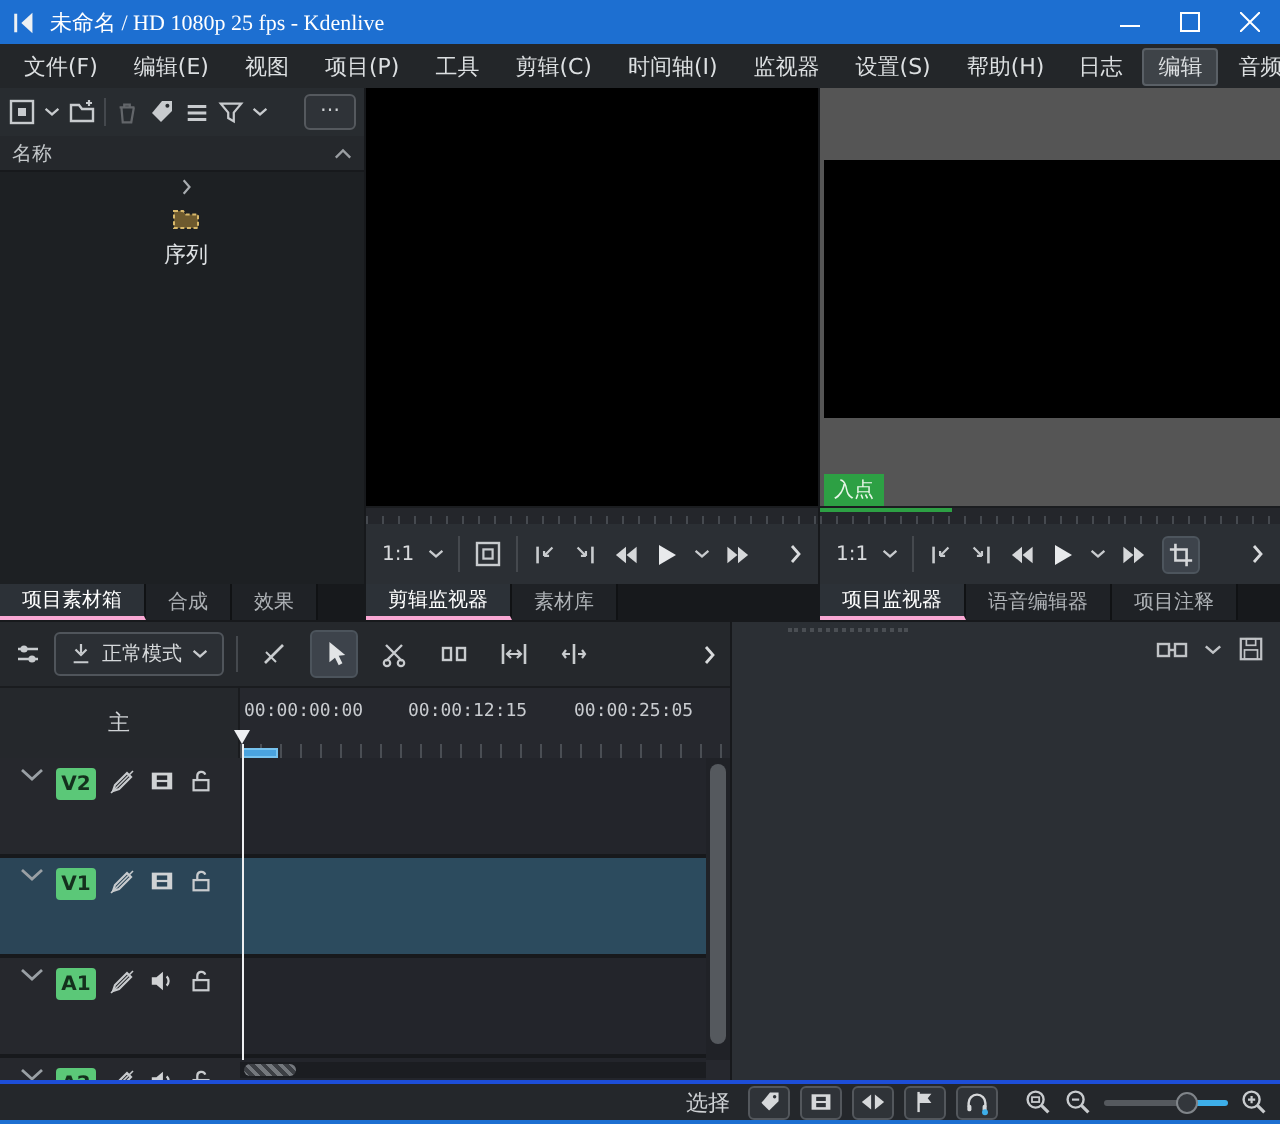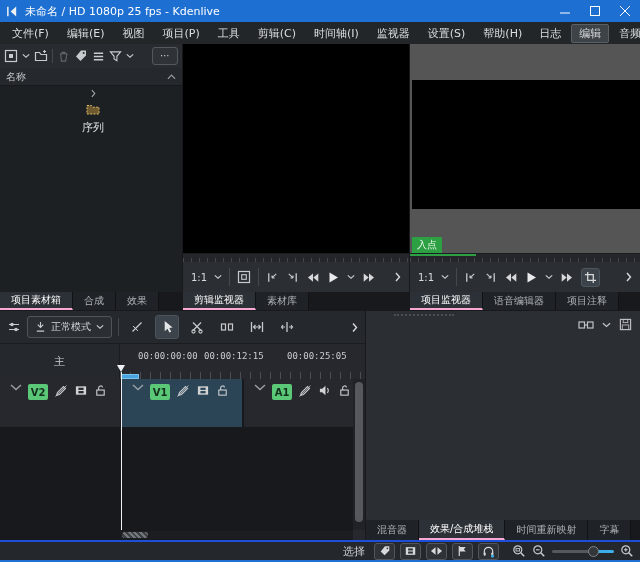--- a/index.html
+++ b/index.html
@@ -3,21 +3,21 @@
 <meta charset="utf-8">
 <style>
   * { margin:0; padding:0; box-sizing:border-box; }
   html,body { width:640px; height:562px; overflow:hidden; }
   body { font-family:"DejaVu Sans", sans-serif; font-size:11px; color:#dfe2e5; background:#1f2226; }
   #window { position:relative; width:640px; height:562px; background:#232629; }
 
   
   .titlebar { position:absolute; left:0; top:0; width:640px; height:22px; background:#1d6fd1;
               display:flex; align-items:center; padding-left:6px; gap:6px; color:#fff; }
-  .titlebar .title { font-size:11px; white-space:nowrap; }
+  .titlebar .title { font-size:11px; white-space:nowrap;font-family:Liberation Serif, serif; }
   .wbtns { margin-left:auto; display:flex; height:22px; }
   .wbtn { width:30px; height:22px; display:flex; align-items:center; justify-content:center; }
 
   
   .menubar { position:absolute; left:0; top:22px; width:640px; height:22px; background:#232629;
              display:flex; align-items:center; padding:0 3px; color:#dcdfe1; }
   .mitem { padding:0 9px; height:100%; display:flex; align-items:center; white-space:nowrap; }
   .wsgroup { margin-left:auto; display:flex; align-items:center; gap:2px; padding-right:4px; }
   .ws { padding:1px 7px; border-radius:2px; border:1px solid transparent; white-space:nowrap; }
   .ws.checked { background:#3e4348; border-color:#5a6066; }
@@ -85,21 +85,21 @@
                  border-right:1px solid #1a1c1f; display:flex; align-items:center; justify-content:center;
                  color:#cfd2d5; font-size:11px; }
   .tl-ruler { position:absolute; left:120px; right:0; top:0; height:35px; background:#26282e; }
   .tl-ruler::after { content:""; position:absolute; left:0; right:0; bottom:0; height:7px;
                      background:repeating-linear-gradient(90deg,#4a4e54 0 1px,transparent 1px 10px); }
   .tc { position:absolute; top:7px; font-family:"DejaVu Sans Mono", monospace; font-size:9px; color:#c9ccd0; }
   .zone-marker { position:absolute; left:1px; bottom:0; width:18px; height:5px; background:#4aa3df;
                  border:1px solid #77c3ef; z-index:4; }
 
   .tl-tracks { position:absolute; left:0; top:68px; right:12px; bottom:0; overflow:hidden;
-               display:flex; flex-direction:row; gap:2px; background:#17191c; }
+               display:flex; flex-direction:column; gap:2px; background:#17191c; }
   .track { display:flex; height:48px; flex:none; }
   .thead { width:120px; flex:none; background:#26282d; display:flex; align-items:flex-start; gap:6px;
            padding:5px 4px 0 10px; }
   .lane { flex:1; background:#23252b; }
   .track.active .thead { background:#2b4557; }
   .track.active .lane { background:#2c4b5e; }
   .badge { min-width:20px; height:16px; background:#5bc878; color:#14301d; font-size:10px; font-weight:bold;
            display:inline-flex; align-items:center; justify-content:center; border-radius:2px; padding:0 2px; }
 
   .vscroll { position:absolute; right:0; top:68px; bottom:10px; width:12px; background:#202227; }
@@ -472,21 +472,21 @@
             <path d="M1 1l3.5 4L1 9" stroke="#d8dadc" stroke-width="1.4" fill="none"></path>
           </svg>
       </span>
     </div>
 
     <div class="tl-top">
       <div class="master-cell">
         <span>主</span>
       </div>
       <div class="tl-ruler">
-        <span class="tc" style="left:18px;">00:00:00:00</span>
+        <span class="tc" style="left:2px;">00:00:00:00</span>
         <span class="tc" style="left:84px;">00:00:12:15</span>
         <span class="tc" style="left:167px;">00:00:25:05</span>
         <span class="zone-marker"></span>
       </div>
     </div>
 
     <div class="tl-tracks">
 
       <div class="track">
         <div class="thead">
@@ -636,29 +636,20 @@
             <path d="M1 1l4 3.5L9 1" stroke="#c0c3c6" stroke-width="1.4" fill="none"></path>
           </svg>
       </span>
       <span class="ic">
         <svg width="13" height="13" viewBox="0 0 14 14">
             <rect x="1.5" y="1.5" width="11" height="11" fill="none" stroke="#c0c3c6" stroke-width="1.2"></rect>
             <rect x="4.5" y="1.5" width="5" height="3.5" fill="none" stroke="#c0c3c6" stroke-width="0.9"></rect>
             <rect x="3.5" y="7.5" width="7" height="5" fill="none" stroke="#c0c3c6" stroke-width="0.9"></rect>
           </svg>
       </span>
-    </div>
-    <div class="fx-tabs">
-      <div class="tabbar">
-        <span class="tab">混音器</span>
-        <span class="tab active">效果/合成堆栈</span>
-        <span class="tab">时间重新映射</span>
-        <span class="tab">字幕</span>
-        <span class="tabspacer tab"></span>
-      </div>
     </div>
   </div>
 
   <div class="statusbar">
     <div class="sb-right">
       <span class="sb-label">选择</span>
       <span class="sb-btn">
         <span class="ic">
           <svg width="12" height="12" viewBox="0 0 14 14">
               <path d="M7 1.5h5v5L6.5 12 2 7.5z" fill="#d6d8da"></path>

